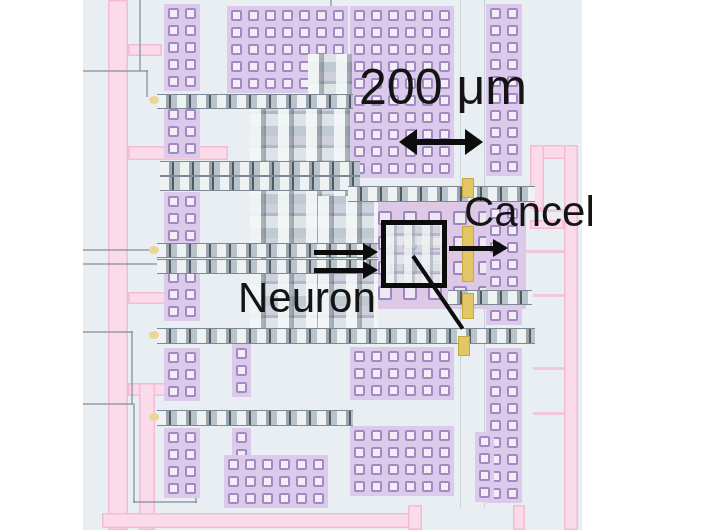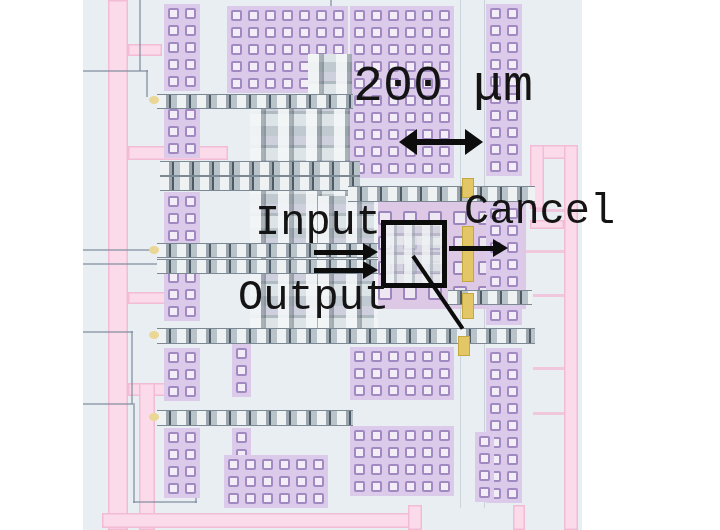--- a/index.html
+++ b/index.html
@@ -1,17 +1,17 @@
 <!DOCTYPE html>
 <html><head>
 <meta charset="utf-8">
 <style>
   html,body{margin:0;padding:0;background:#ffffff;}
   .stage{position:relative;width:720px;height:530px;background:#ffffff;overflow:hidden;
-         font-family:Liberation Mono, monospace;}
+         font-family:Liberation Sans, sans-serif;}
   .photo{position:absolute;left:83px;top:0;width:499px;height:530px;background:#e9eef2;}
   
   .pk{position:absolute;background:#fbdbe9;box-shadow:inset 0 0 0 1.5px #f3bcd6;z-index:2;}
   .pkl{position:absolute;background:#f1bdd6;height:3px;opacity:.8;z-index:2;}
   
   .wire{position:absolute;background:#7d8b9c;opacity:.6;z-index:2;}
   
   .pads{position:absolute;display:grid;gap:6px;padding:4px;background:#dbcaea;z-index:3;
         grid-auto-rows:11px;grid-template-columns:repeat(var(--c),11px);}
   .pads i{display:block;background:#f2edf6;border:2px solid #a189c2;border-radius:2px;box-sizing:border-box;}
@@ -450,22 +450,21 @@
     <div class="ypad" style="left:379px;top:293px;height:26px"></div>
     <div class="ypad" style="left:375px;top:336px;height:20px"></div>
 
     <div class="lbl" style="left:266px;top:62px;width:188px;text-align:center;font-size:50px">200 μm</div>
     <div class="arr arr-lg" style="left:316px;top:129px;width:84px">
       <i class="hl"></i>
       <i class="sh"></i>
       <i class="hr"></i>
     </div>
 
-    <div class="lbl" style="left:172px;top:202px;font-size:42px">Input</div>
-    <div class="lbl" style="left:155px;top:277px;font-size:42px">Output</div>
+    <div class="lbl" style="left:155px;top:277px;font-size:42px">Neuron</div>
     <div class="arr arr-sm" style="left:231px;top:243px;width:64px">
       <i class="sh"></i>
       <i class="hr"></i>
     </div>
     <div class="arr arr-sm" style="left:231px;top:261px;width:64px">
       <i class="sh"></i>
       <i class="hr"></i>
     </div>
 
     <div class="nbox" style="left:298px;top:220px;width:66px;height:68px"></div>

